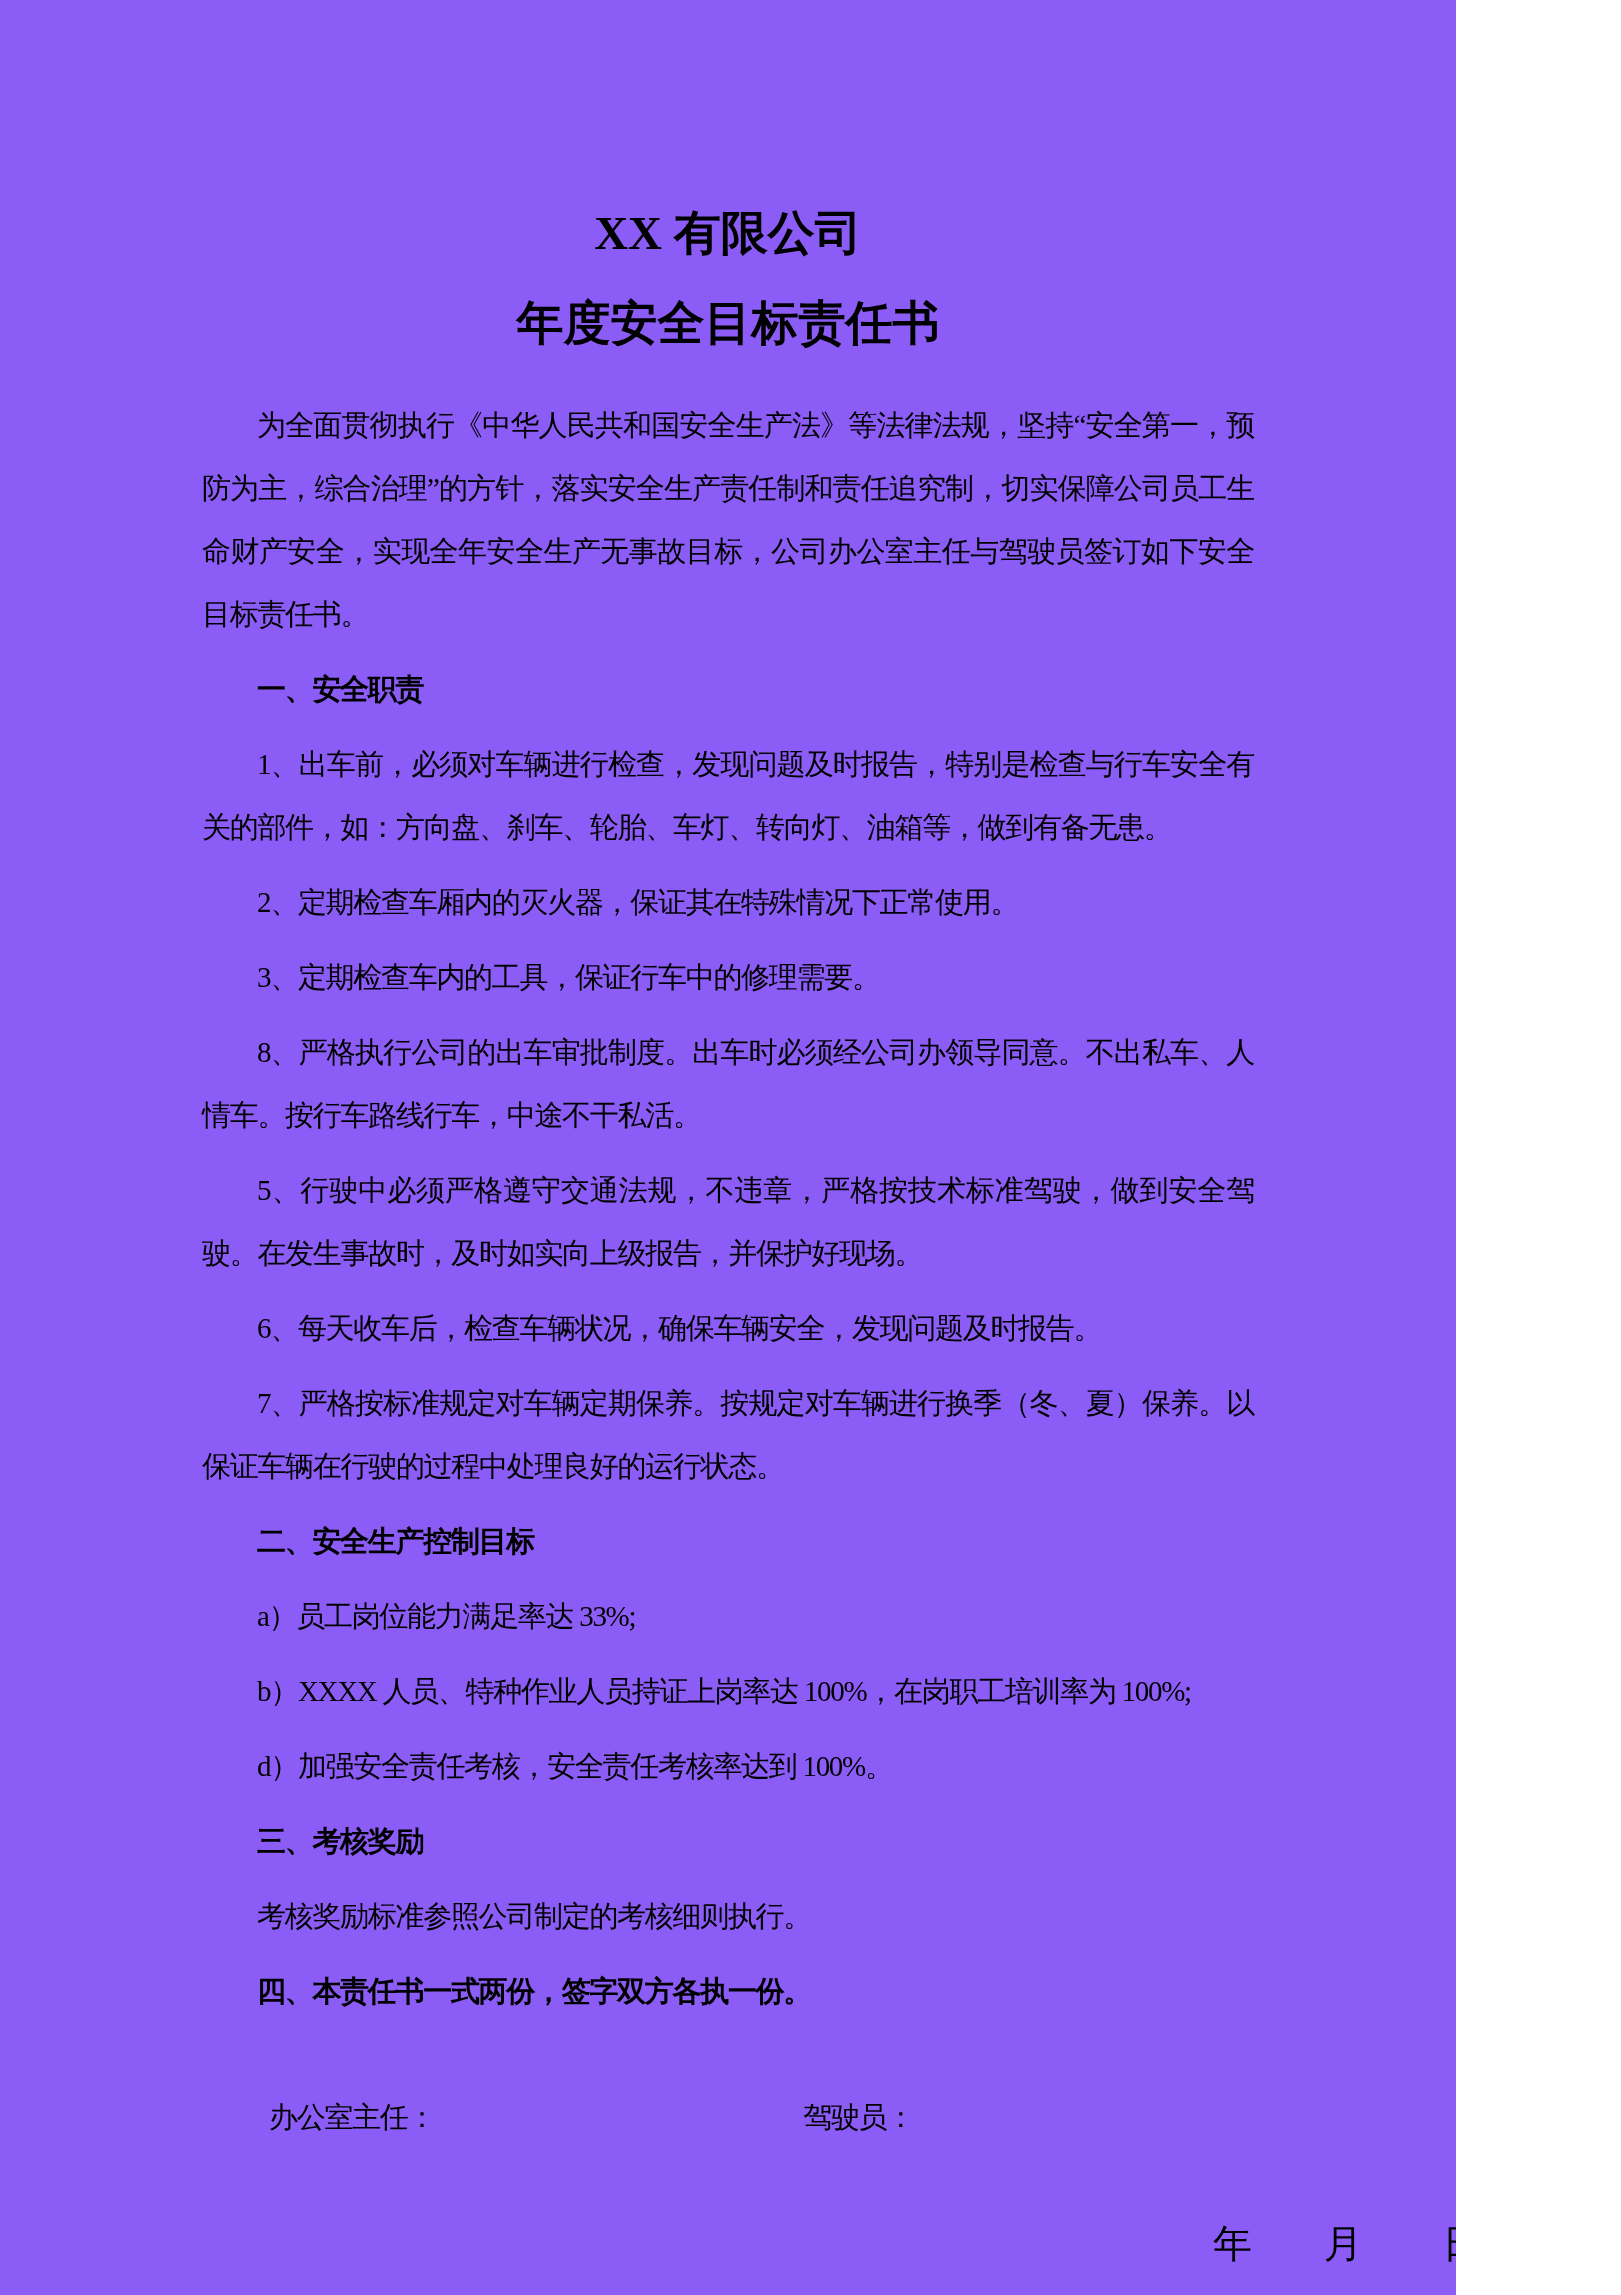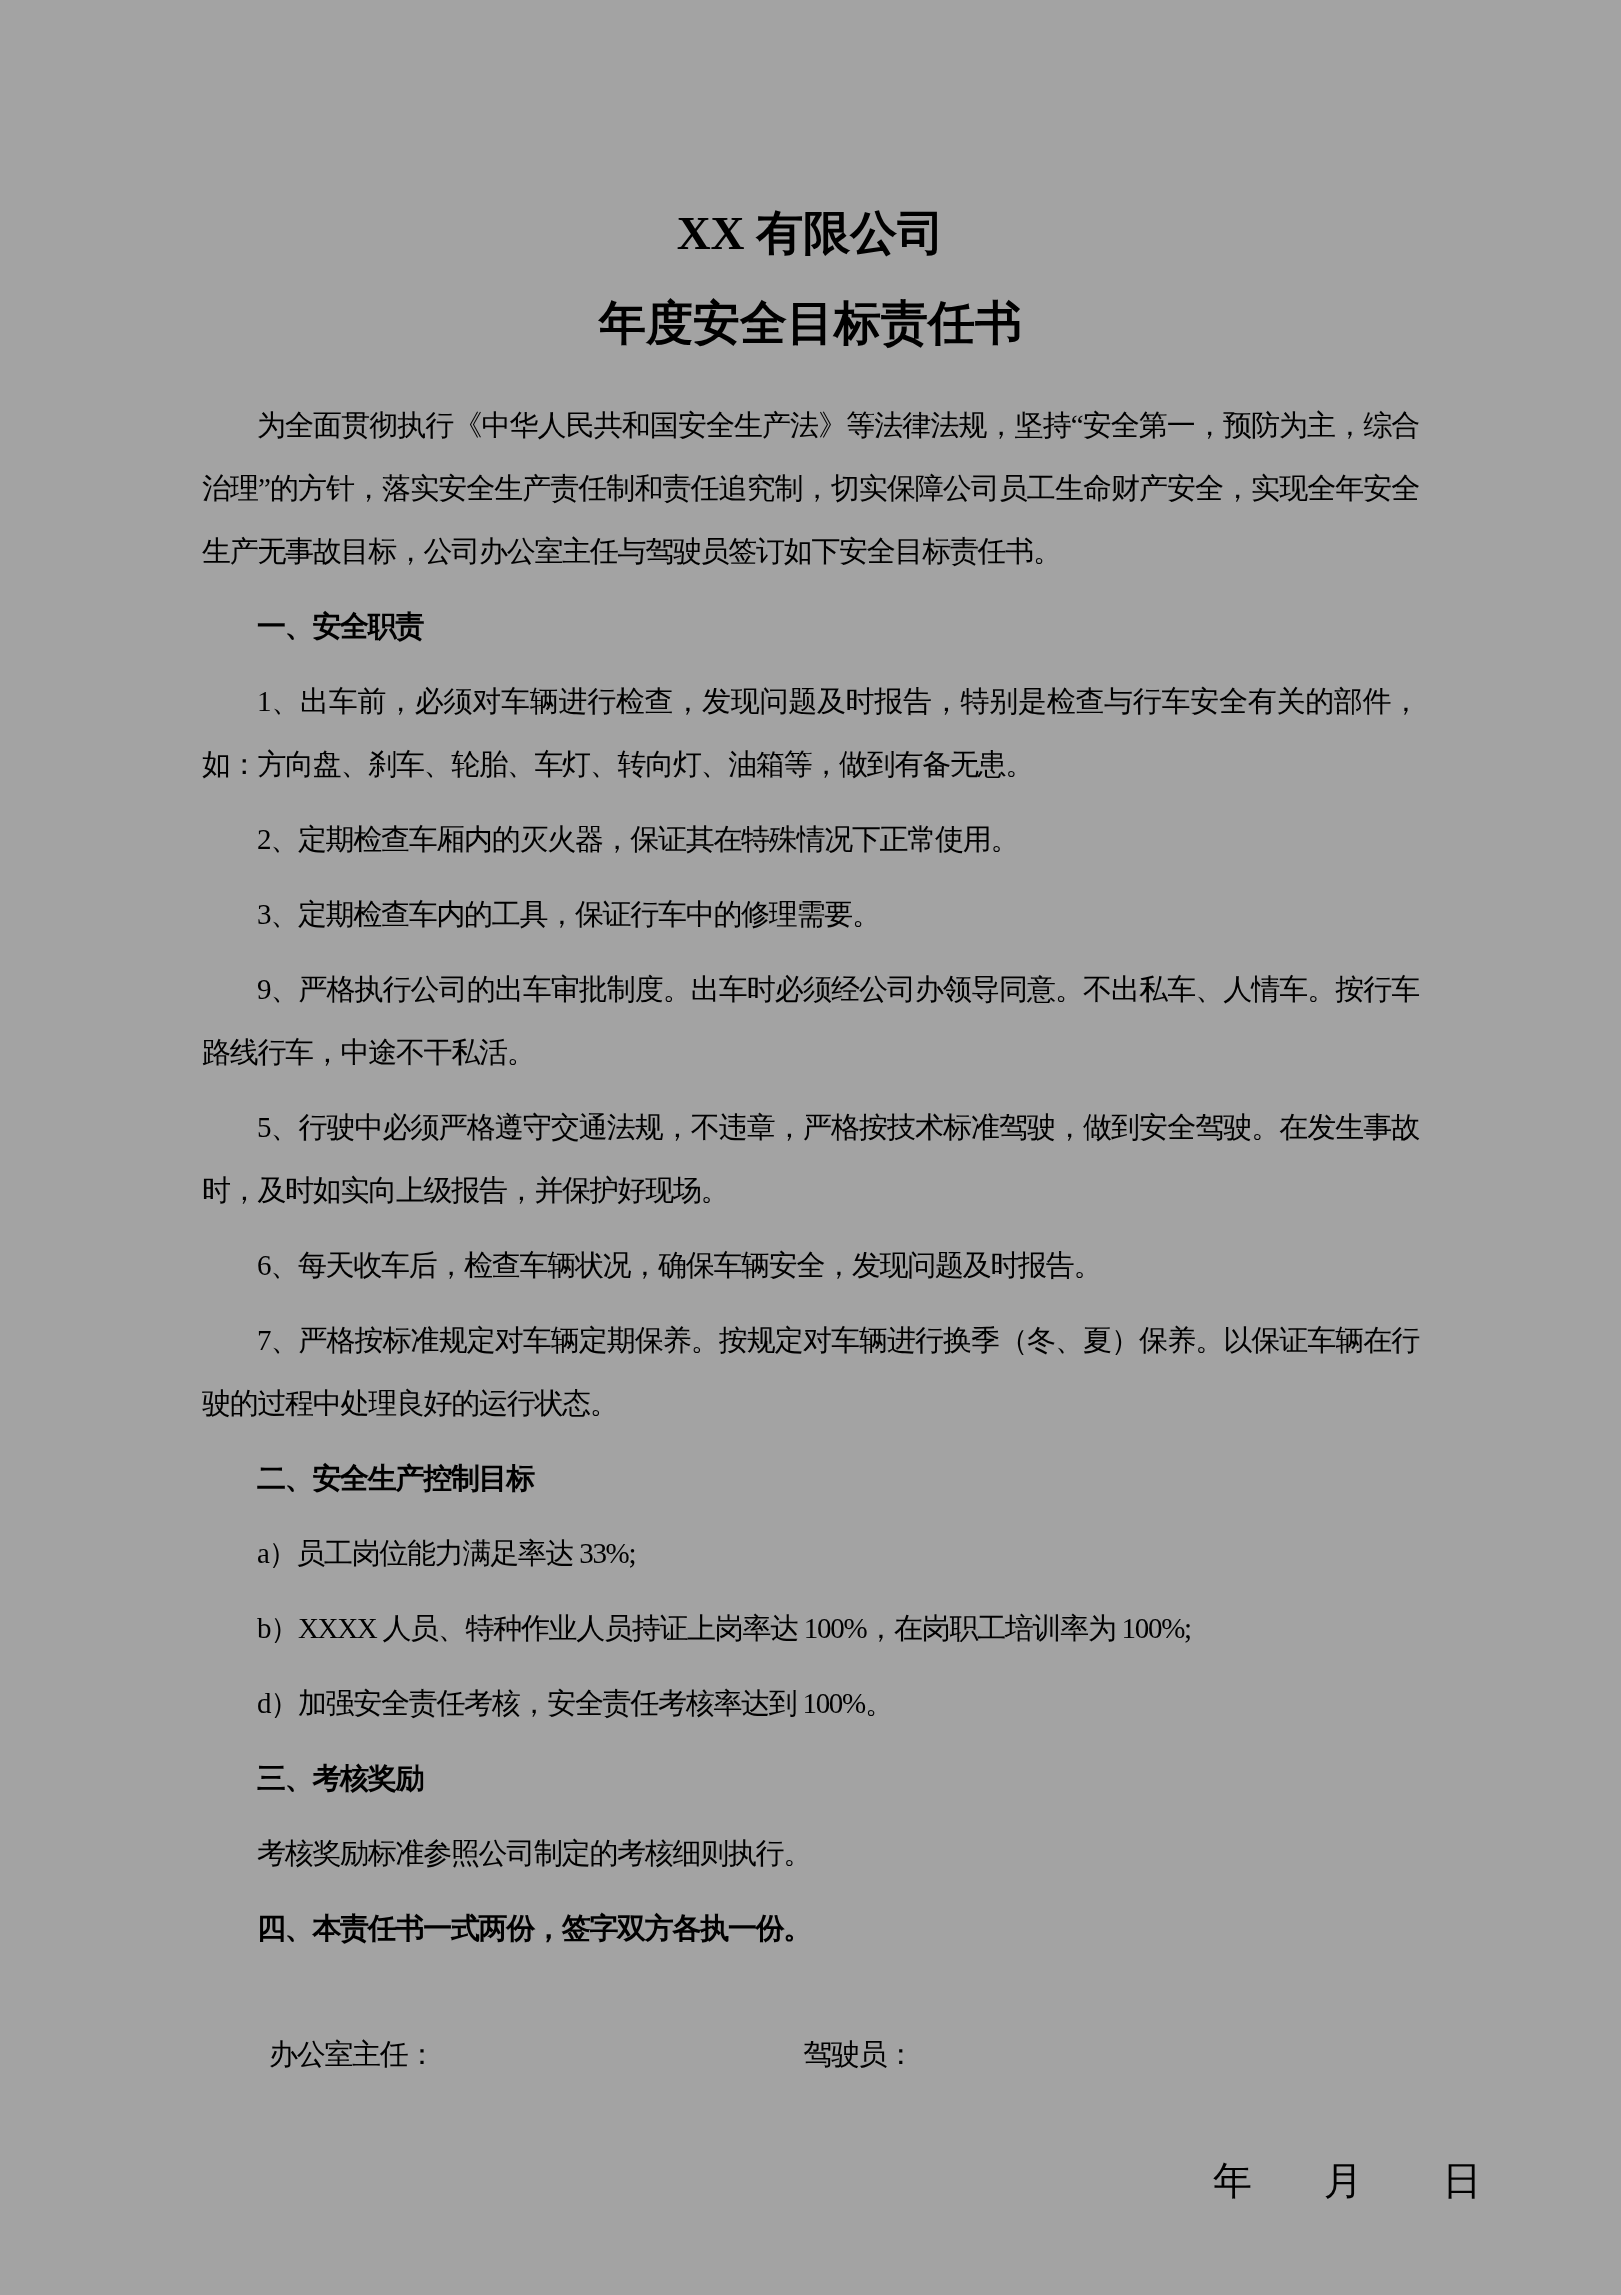--- a/index.html
+++ b/index.html
@@ -1,20 +1,20 @@
 <!DOCTYPE html>
 <html style="font-size:10.5px"><head>
 <meta charset="utf-8">
 <style>
   html,body{margin:0;padding:0;background:#ffffff;}
   .page{
     position:relative;
-    width:1621px;
+    width:1456px;
     height:2295px;
-    background:#a3a3a3;
+    background:#8b5cf6;
     color:#000000;
     font-family:"Liberation Serif","DejaVu Serif",serif;
     box-sizing:border-box;
     padding:188px 190px 0 190px;
     overflow:hidden;
   }
   .doc-title,.doc-subtitle{
     font-size:47px;
     line-height:90px;
     font-weight:bold;
@@ -57,21 +57,21 @@
 <div class="page">
   <h1 class="doc-title">XX 有限公司</h1>
   <h2 class="doc-subtitle">年度安全目标责任书</h2>
 
   <div class="doc-body">
       <p>为全面贯彻执行《中华人民共和国安全生产法》等法律法规，坚持“安全第一，预防为主，综合治理”的方针，落实安全生产责任制和责任追究制，切实保障公司员工生命财产安全，实现全年安全生产无事故目标，公司办公室主任与驾驶员签订如下安全目标责任书。</p>
       <p class="b">一、安全职责</p>
       <p>1、出车前，必须对车辆进行检查，发现问题及时报告，特别是检查与行车安全有关的部件，如：方向盘、刹车、轮胎、车灯、转向灯、油箱等，做到有备无患。</p>
       <p>2、定期检查车厢内的灭火器，保证其在特殊情况下正常使用。</p>
       <p>3、定期检查车内的工具，保证行车中的修理需要。</p>
-      <p>9、严格执行公司的出车审批制度。出车时必须经公司办领导同意。不出私车、人情车。按行车路线行车，中途不干私活。</p>
+      <p>8、严格执行公司的出车审批制度。出车时必须经公司办领导同意。不出私车、人情车。按行车路线行车，中途不干私活。</p>
       <p>5、行驶中必须严格遵守交通法规，不违章，严格按技术标准驾驶，做到安全驾驶。在发生事故时，及时如实向上级报告，并保护好现场。</p>
       <p>6、每天收车后，检查车辆状况，确保车辆安全，发现问题及时报告。</p>
       <p>7、严格按标准规定对车辆定期保养。按规定对车辆进行换季（冬、夏）保养。以保证车辆在行驶的过程中处理良好的运行状态。</p>
       <p class="b">二、安全生产控制目标</p>
       <p>a）员工岗位能力满足率达 33%;</p>
       <p>b）XXXX 人员、特种作业人员持证上岗率达 100%，在岗职工培训率为 100%;</p>
       <p>d）加强安全责任考核，安全责任考核率达到 100%。</p>
       <p class="b">三、考核奖励</p>
       <p>考核奖励标准参照公司制定的考核细则执行。</p>
       <p class="b">四、本责任书一式两份，签字双方各执一份。</p>

